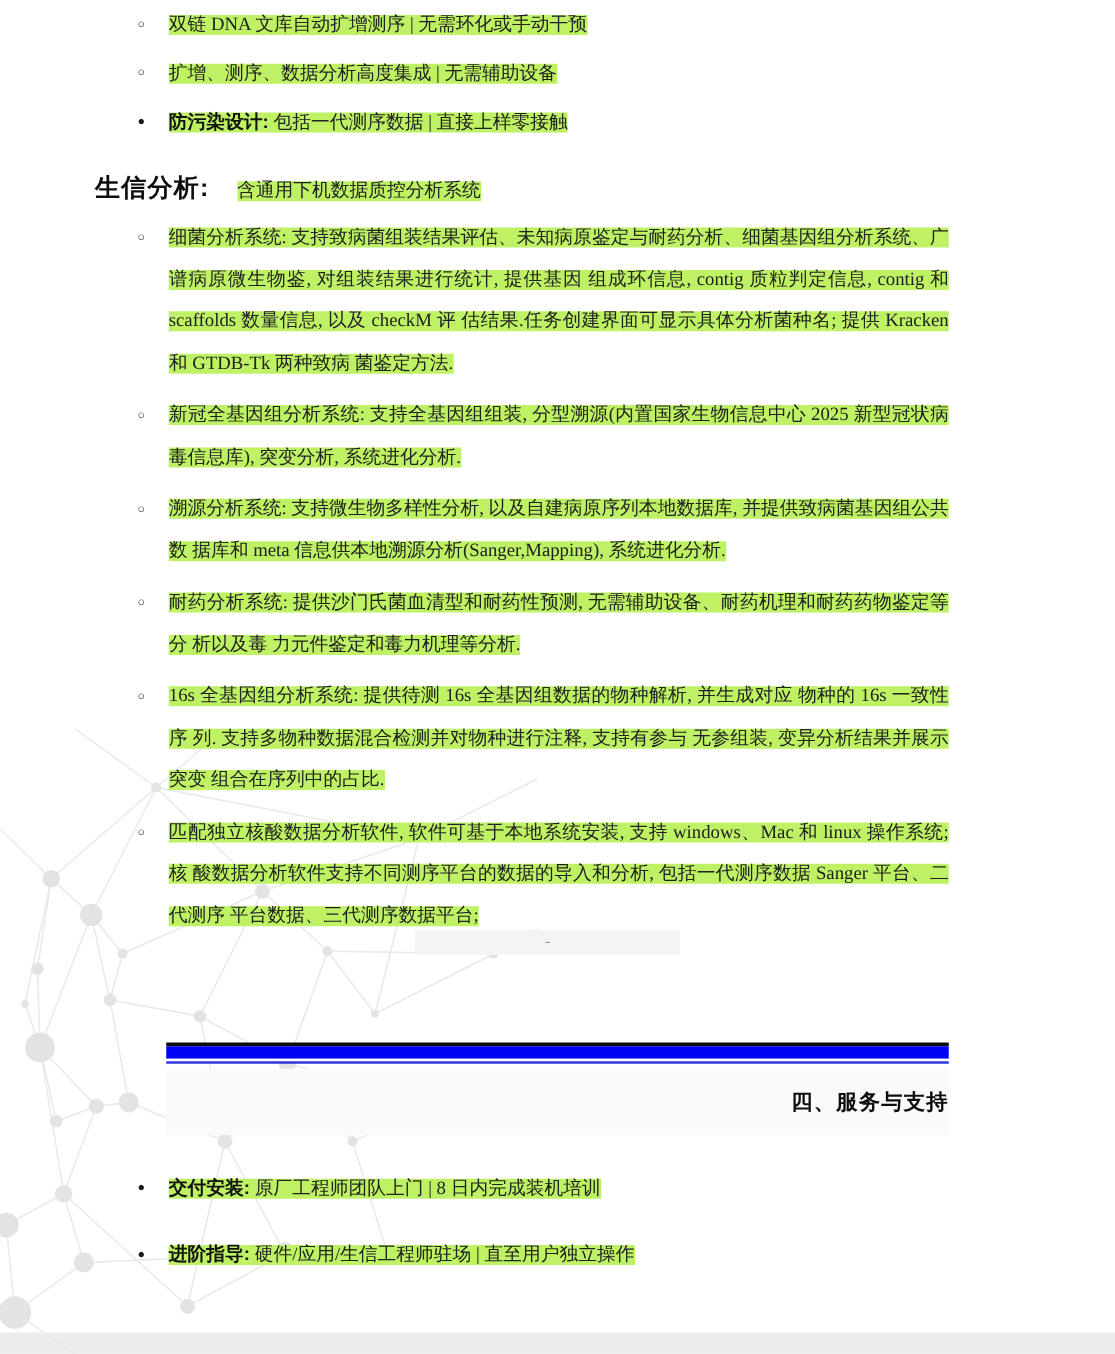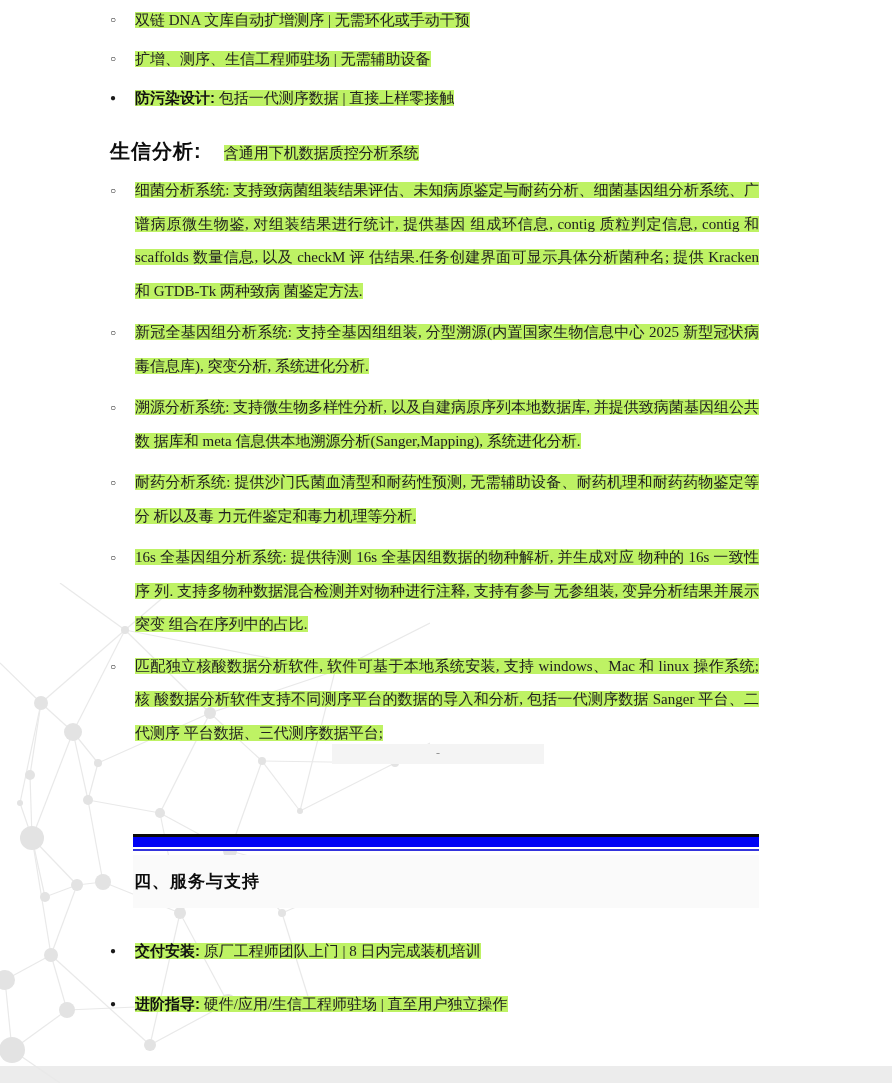--- a/index.html
+++ b/index.html
@@ -16,40 +16,40 @@
   .marker{position:absolute;left:110px;width:20px;color:#1a1a1a;}
   .m-hollow{font-size:10px;}
   .m-solid{font-size:10px;}
   .hl{background:#bef264;}
   b.lab{font-family:"Liberation Sans","DejaVu Sans",sans-serif;font-weight:bold;color:#111;}
 
   .top-list{padding-top:10px;}
   .top-list .li{line-height:20px;margin-bottom:19px;}
   .top-list .marker{top:0;line-height:20px;}
 
-  .bio-head{margin-top:30px;padding-left:110px;line-height:26px;}
+  .bio-head{margin-top:30px;padding-left:76px;line-height:26px;}
   .bio-title{font-family:"Liberation Sans","DejaVu Sans",sans-serif;font-size:20px;font-weight:bold;color:#0d0d0d;letter-spacing:1px;}
   .bio-note{font-size:15px;margin-left:22px;}
 
   .sub-list{margin-top:8px;}
   .sub-list .li{line-height:33.5px;text-align:justify;margin-bottom:8px;}
   .sub-list .marker{top:0;line-height:33.5px;}
 
   .artifact{margin:-14px 0 0 332px;width:212px;height:20px;background:#f4f4f4;
     text-align:center;line-height:18px;color:#8f8f8f;font-size:12px;}
 
   .divider{margin:70px 133px 0 133px;}
   .d-black{height:3px;background:#0b0b0b;}
   .d-blue{height:10px;background:#0103f5;}
   .d-gap{height:2px;background:#ffffff;}
   .d-thin{height:2px;background:#3333dd;}
 
   .service-band{margin:4px 133px 0 133px;height:53px;background:#fafafa;}
   .service-title{padding:15px 0 0 1px;font-family:"Liberation Sans","DejaVu Sans",sans-serif;
-    font-size:17px;font-weight:bold;color:#0d0d0d;letter-spacing:1px;}
+    font-size:17px;font-weight:bold;color:#0d0d0d;letter-spacing:1px;text-align:right;}
 
   .svc-list{margin-top:33px;}
   .svc-list .li{line-height:20px;margin-bottom:33px;}
   .svc-list .marker{top:0;line-height:20px;}
 </style>
 </head>
 <body>
 
 <div class="bottom-strip"></div>
 <svg class="watermark" width="430" height="500" viewBox="0 0 430 500" aria-hidden="true">
@@ -143,21 +143,21 @@
 
 <div class="doc">
 
   <div class="top-list">
     <div class="li">
       <span class="marker m-hollow">○</span>
       <span class="hl"><span>双链 DNA 文库自动扩增测序 | 无需环化或手动干预</span></span>
     </div>
     <div class="li">
       <span class="marker m-hollow">○</span>
-      <span class="hl"><span>扩增、测序、生信工程师驻场 | 无需辅助设备</span></span>
+      <span class="hl"><span>扩增、测序、数据分析高度集成 | 无需辅助设备</span></span>
     </div>
     <div class="li">
       <span class="marker m-solid">●</span>
       <span class="hl"><b class="lab">防污染设计:</b><span> 包括一代测序数据 | 直接上样零接触</span></span>
     </div>
   </div>
 
   <div class="bio-head">
     <span class="bio-title">生信分析:</span><span class="bio-note"><span class="hl">含通用下机数据质控分析系统</span></span>
   </div>

